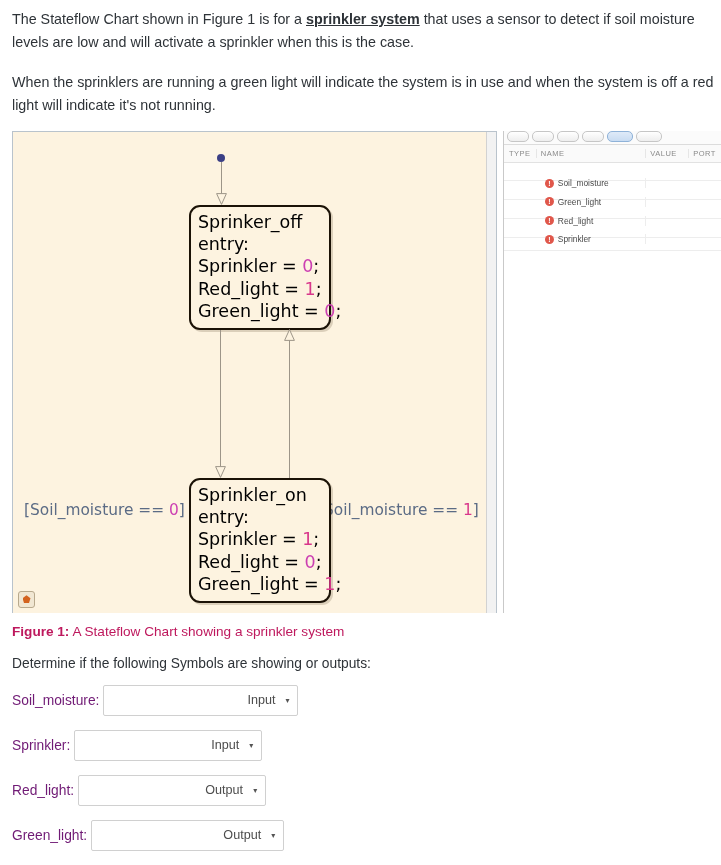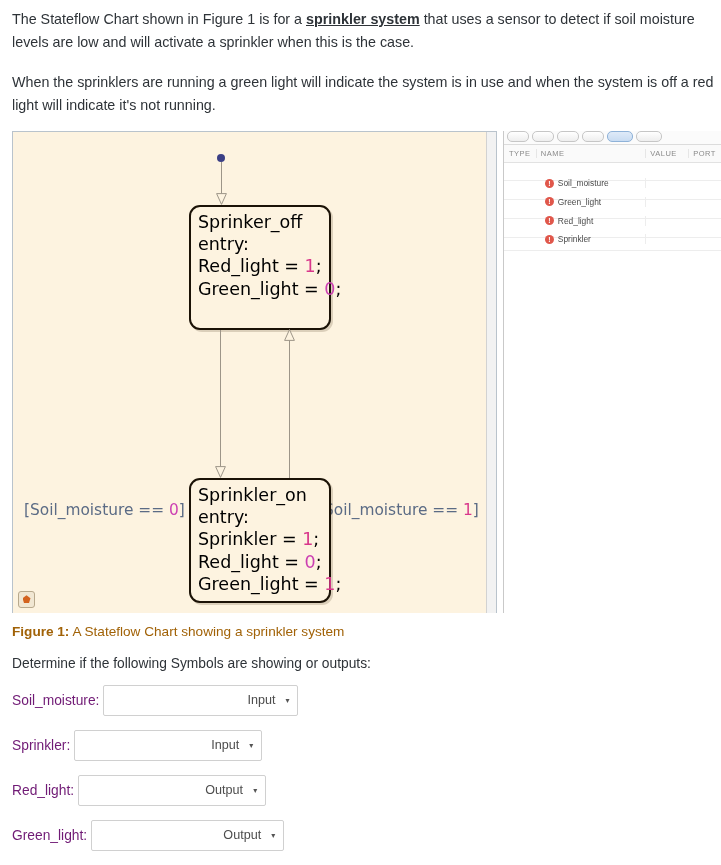--- a/index.html
+++ b/index.html
@@ -232,21 +232,21 @@
   .sym-body-fill {
     border-bottom: 1px solid #ededed;
     height: 12px;
     width: 218px;
   }
 
   
   .caption {
     margin: 11px 0 0 12px;
     font-size: 13.6px;
-    color: #a16207;
+    color: #be185d;
   }
   .caption b { font-weight: bold; }
   .prompt {
     margin: 17px 0 0 12px;
     font-size: 13.8px;
     color: #2e3338;
   }
 
   .qrow {
     display: flex;
@@ -295,20 +295,21 @@
 
     <div class="tr-dot" style="left:204px; top:22px;"></div>
     <div class="tr-line" style="left:207.5px; top:30px; height:34px;"></div>
     <svg class="arrow-outline" style="left:202.5px; top:61px;" viewBox="0 0 11 12">
       <polygon points="0.6,0.6 10.4,0.6 5.5,11.4" fill="#fdf3e0" stroke="#9d9588" stroke-width="1"></polygon>
     </svg>
 
     <div class="sf-state" id="state-off">
       <div>Sprinker_off</div>
       <div>entry:</div>
+      <div><span>Sprinkler = </span><span class="num">0</span><span>;</span></div>
       <div><span>Red_light = </span><span class="num-one">1</span><span>;</span></div>
       <div><span>Green_light = </span><span class="num">0</span><span>;</span></div>
     </div>
 
     <div class="tr-line" style="left:207px; top:198px; height:140px;"></div>
     <svg class="arrow-outline" style="left:202px; top:334px;" viewBox="0 0 11 12">
       <polygon points="0.6,0.6 10.4,0.6 5.5,11.4" fill="#fdf3e0" stroke="#9d9588" stroke-width="1"></polygon>
     </svg>
 
     <div class="tr-line" style="left:276px; top:208px; height:138px;"></div>

